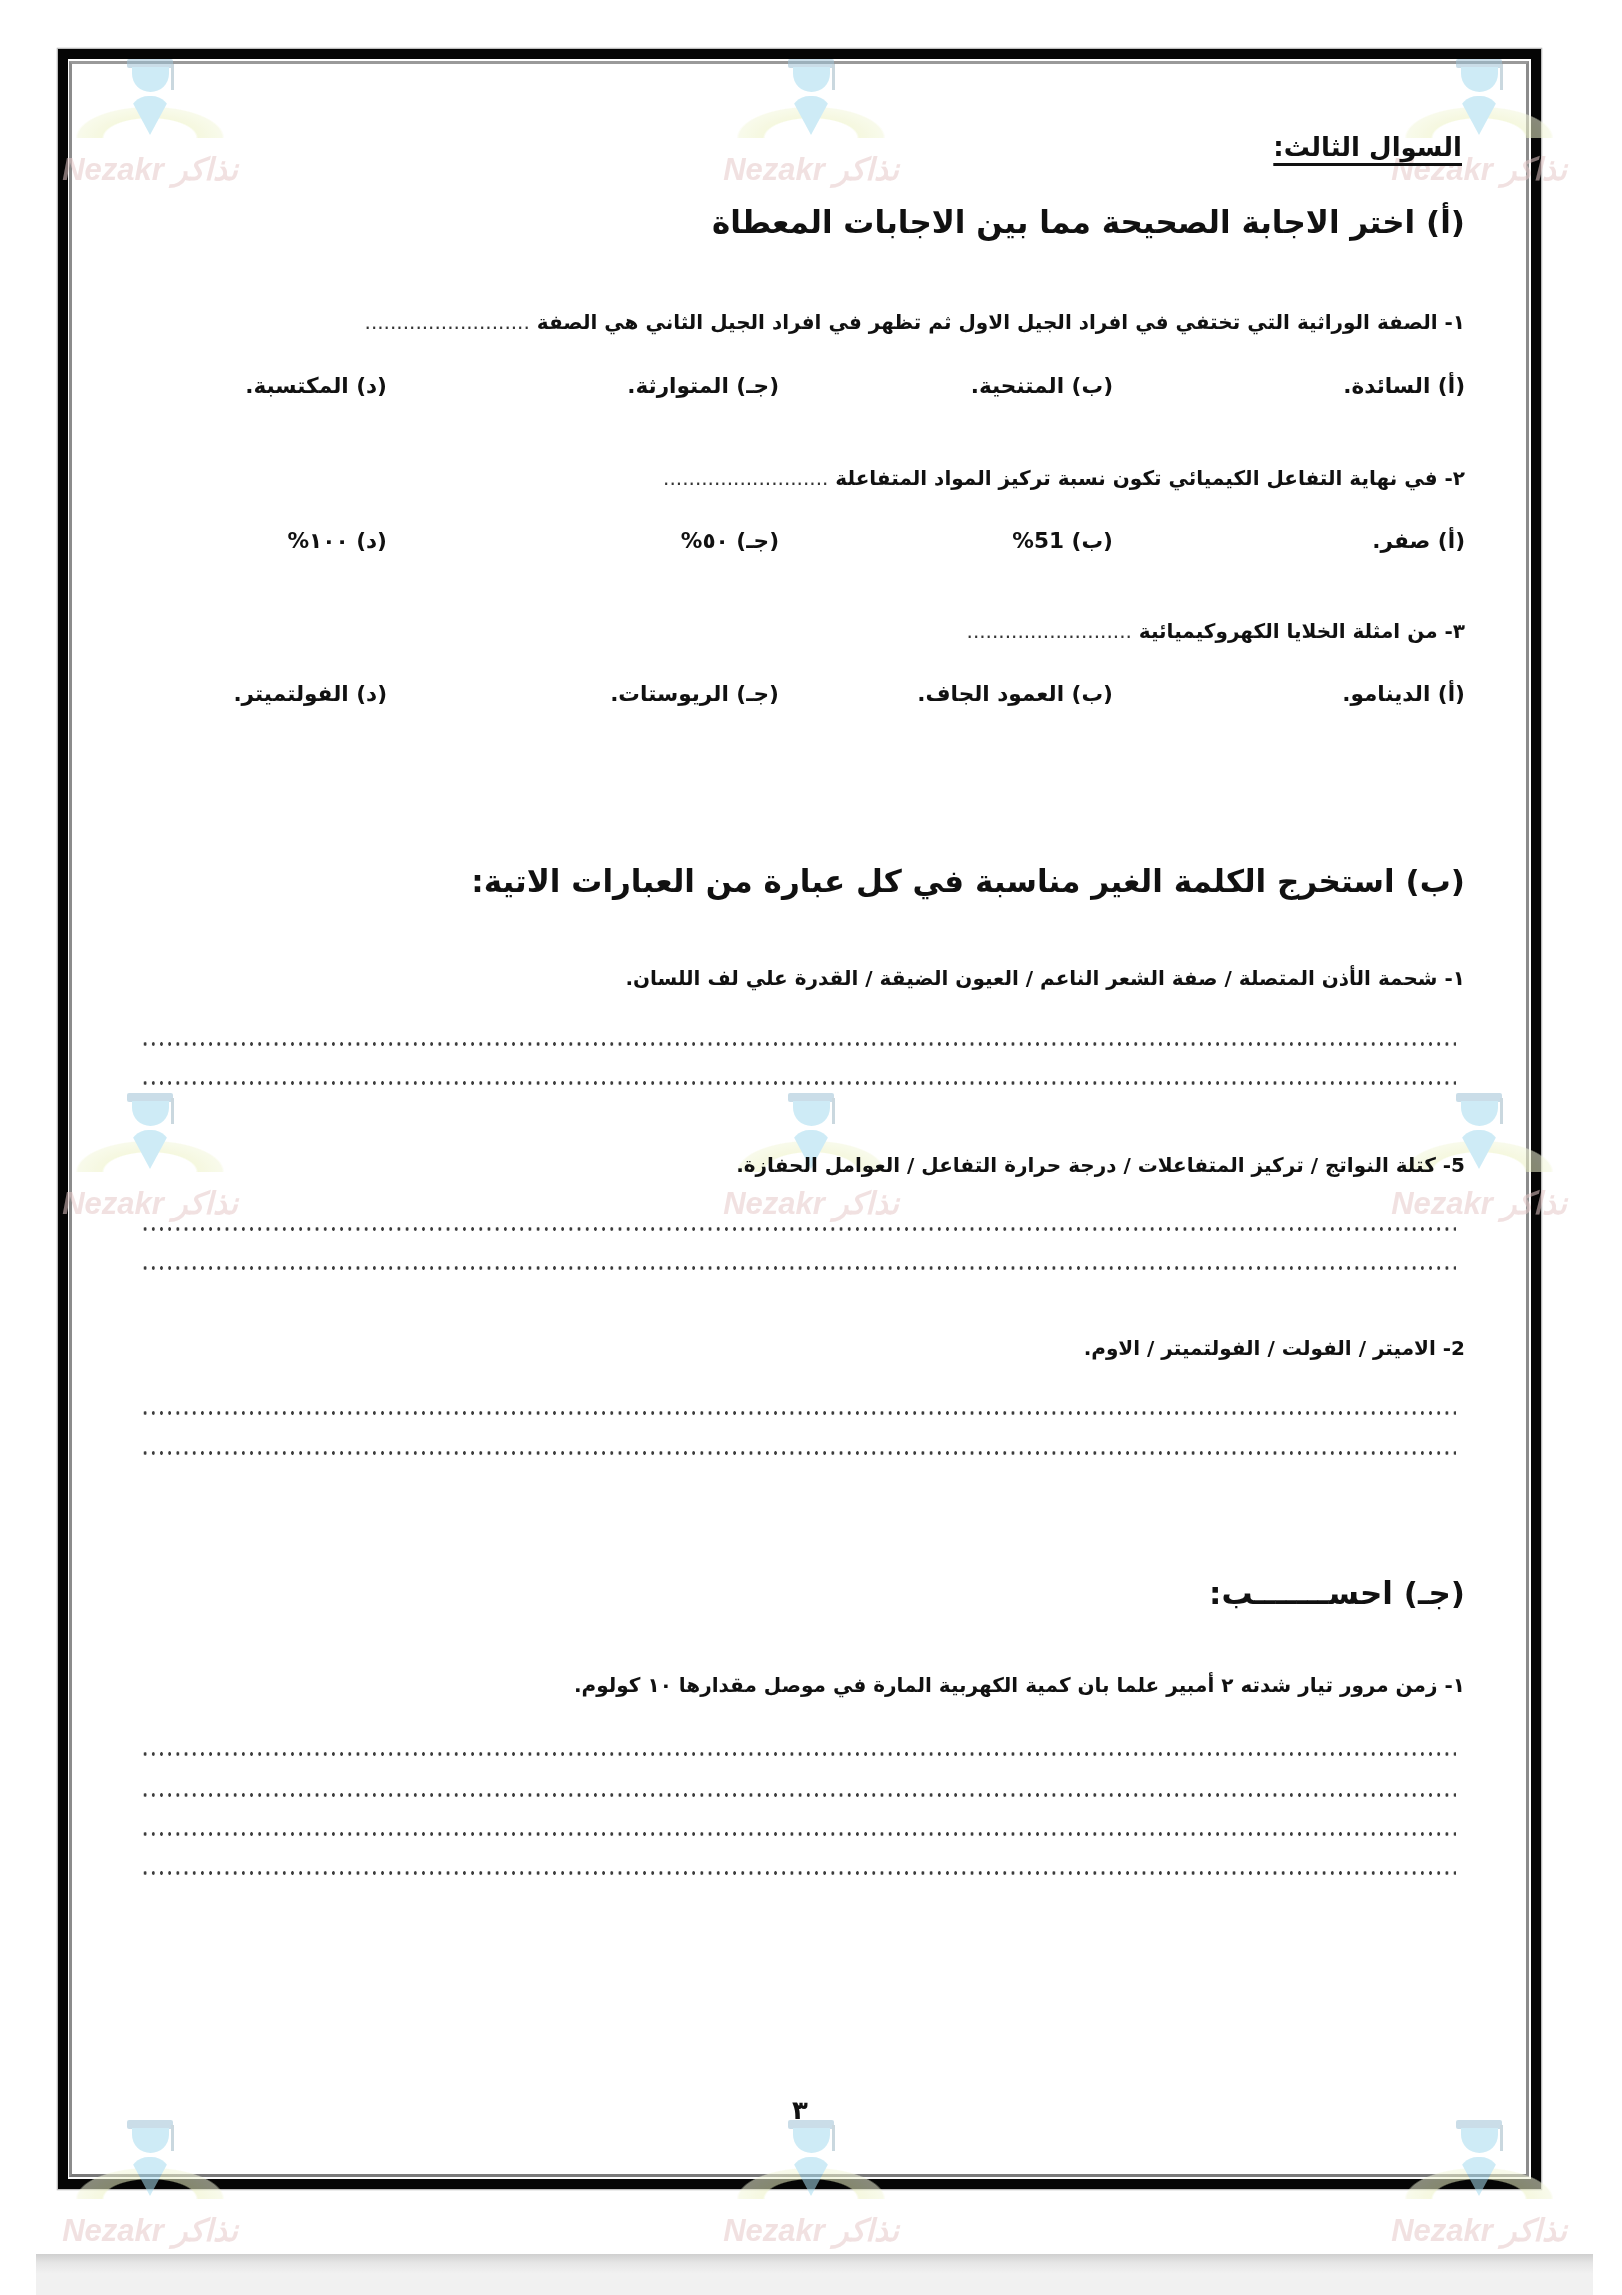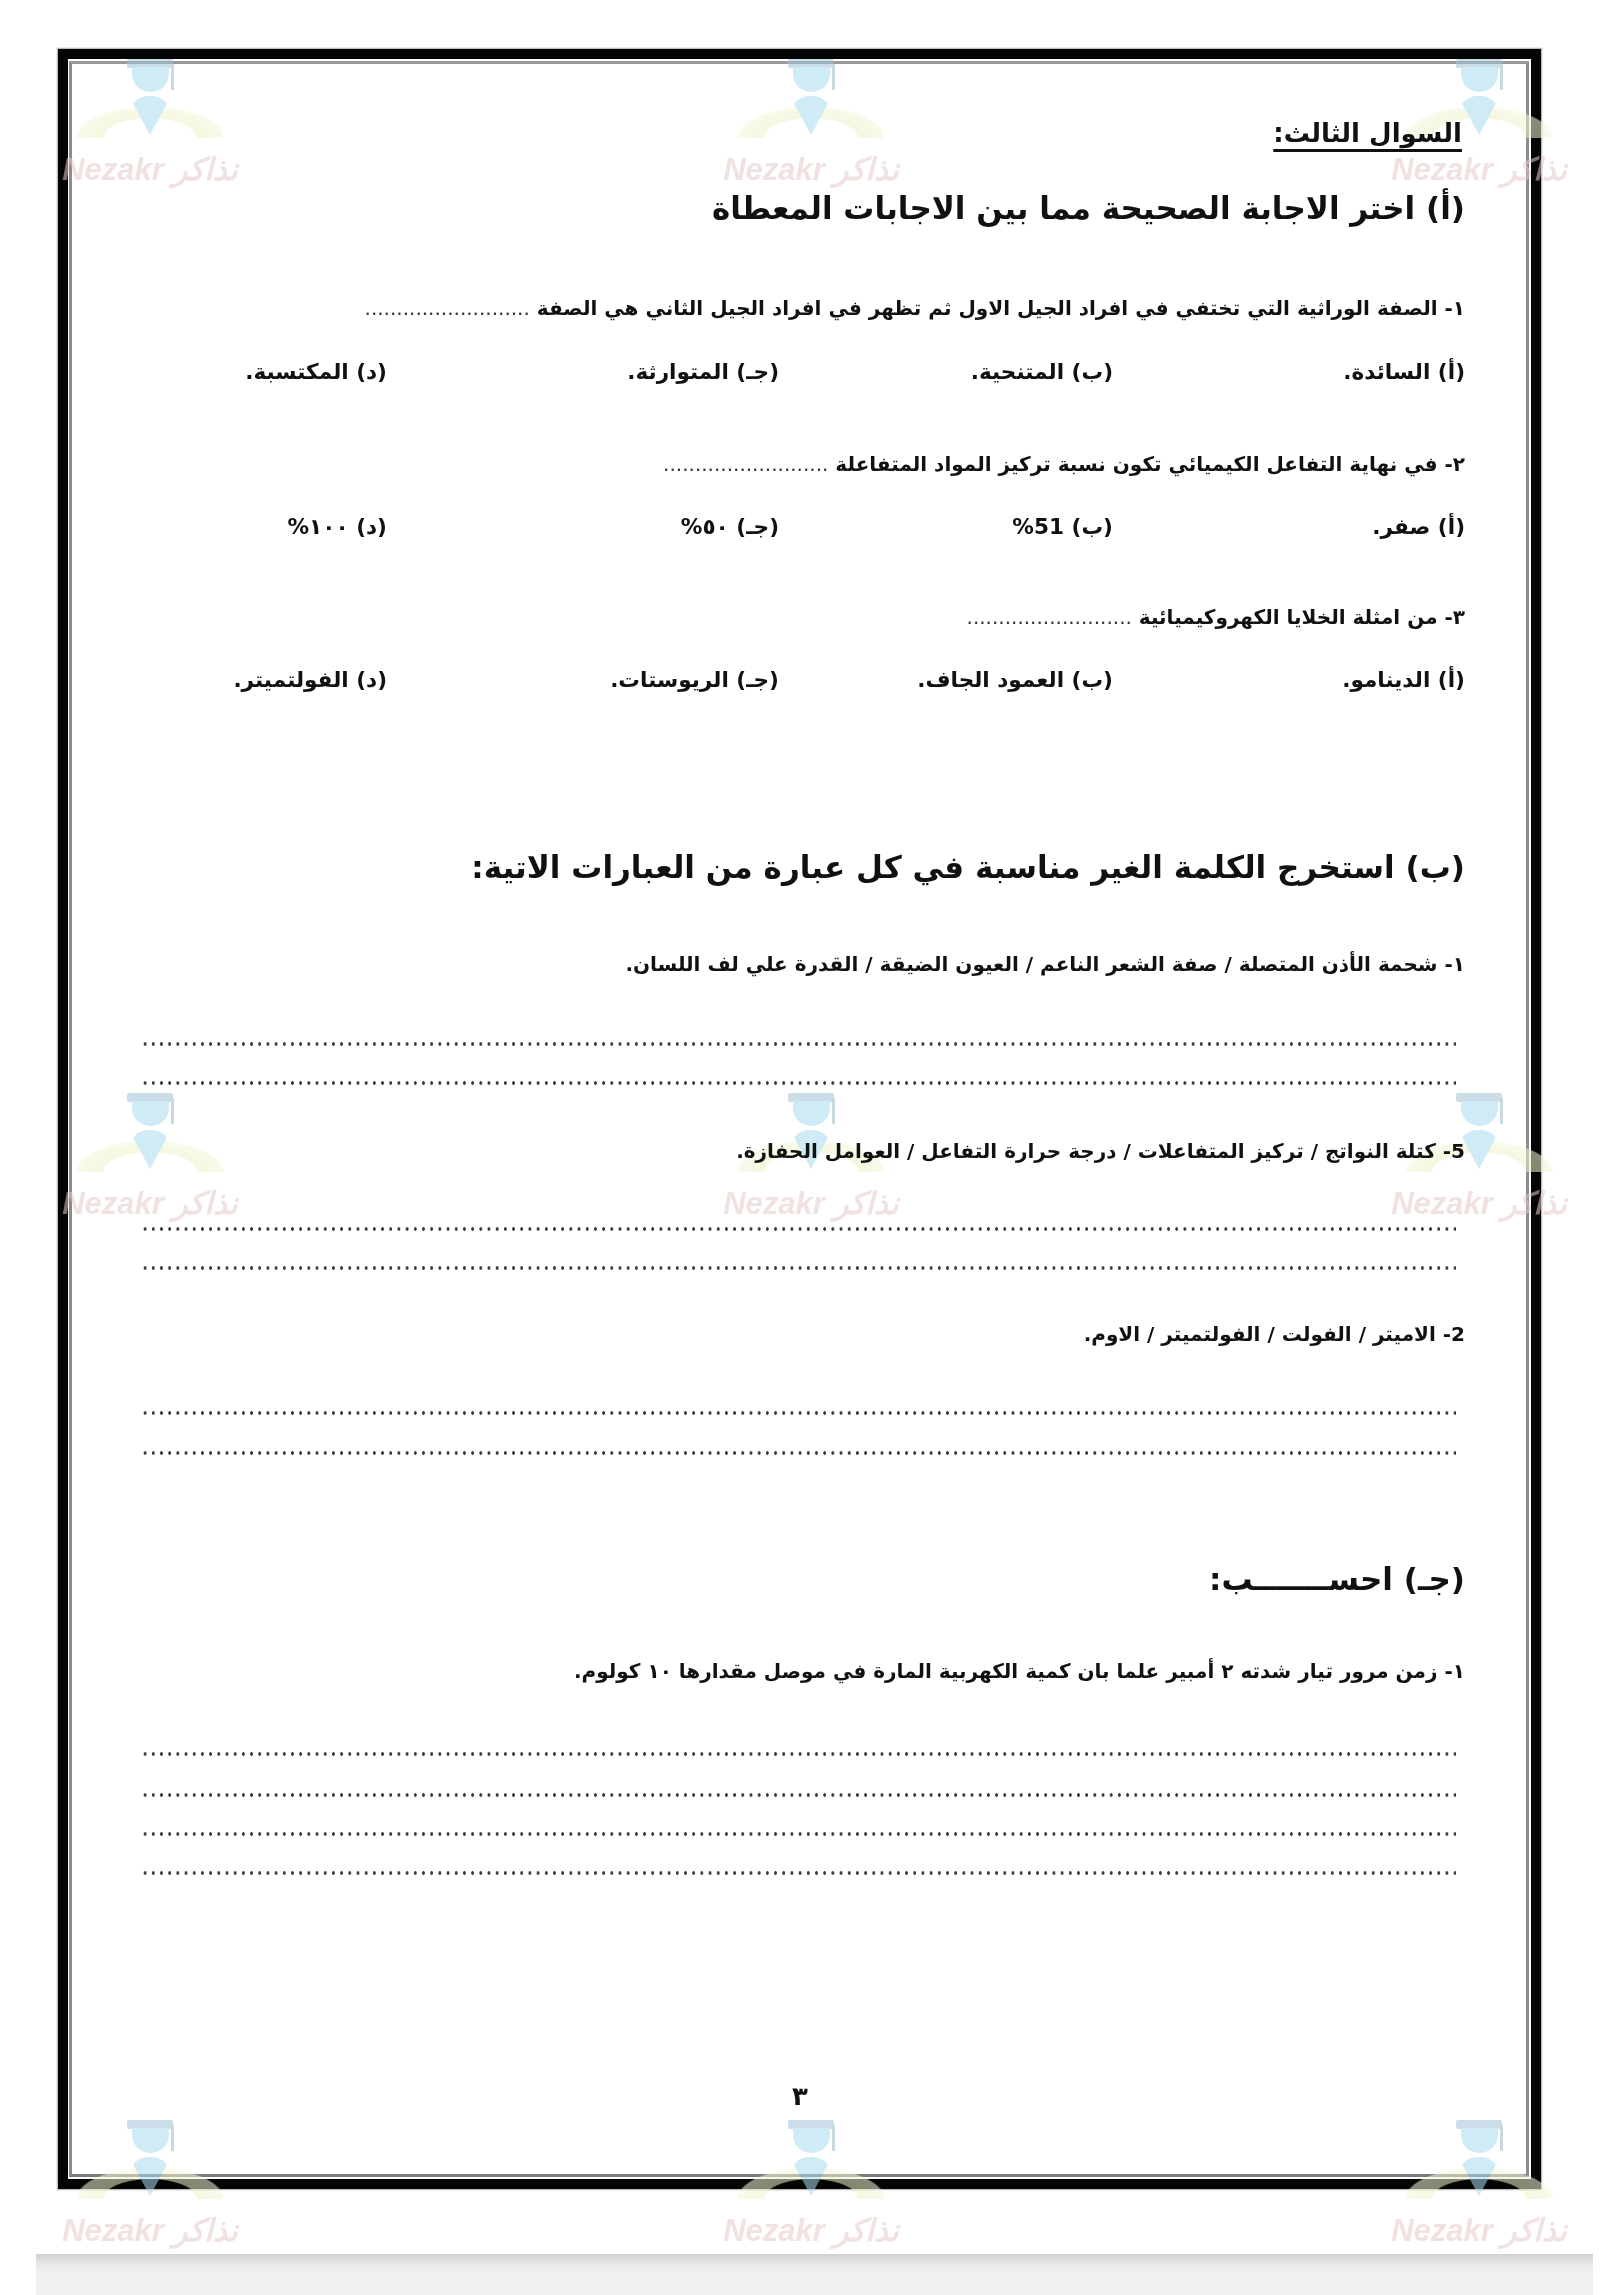--- a/index.html
+++ b/index.html
@@ -16,21 +16,21 @@
   }
   .frame-inner {
     position: absolute; left: 69px; top: 61px; width: 1460px; height: 2116px;
     box-sizing: border-box; border: 3.9px solid #8c8c8c;
     border-top-color: #9a9a9a; border-bottom-color: #7a7a7a;
   }
   .bottom-bar {
     position: absolute; left: 36px; top: 2254px; width: 1557px; height: 41px;
     background: linear-gradient(#cfcfcf 0, #e6e6e6 9.2px, #f1f1f1 19.6px, #f1f1f1 100%);
   }
-  .t { position: absolute; white-space: nowrap; direction: rtl; font-weight: bold; }
+  .t { position: absolute; white-space: nowrap; direction: rtl; font-weight: bold; margin-top: 14px; }
   .q-title { font-size: 26px; text-decoration: underline; text-decoration-thickness: 3.3px; text-underline-offset: 6.5px; }
   .sec-title { font-size: 31px; }
   .q-text { font-size: 20px; letter-spacing: -0.3px; }
   .opt { font-size: 21.6px; }
   .fill { font-weight: normal; letter-spacing: 1.3px; color: #333; }
   .dotline {
     position: absolute; left: 141px; width: 1315px; height: 3.9px;
     background-image: radial-gradient(circle, #3c3c3c 1.6px, transparent 1.8px);
     background-size: 8.2px 3.9px; background-repeat: repeat-x;
   }

